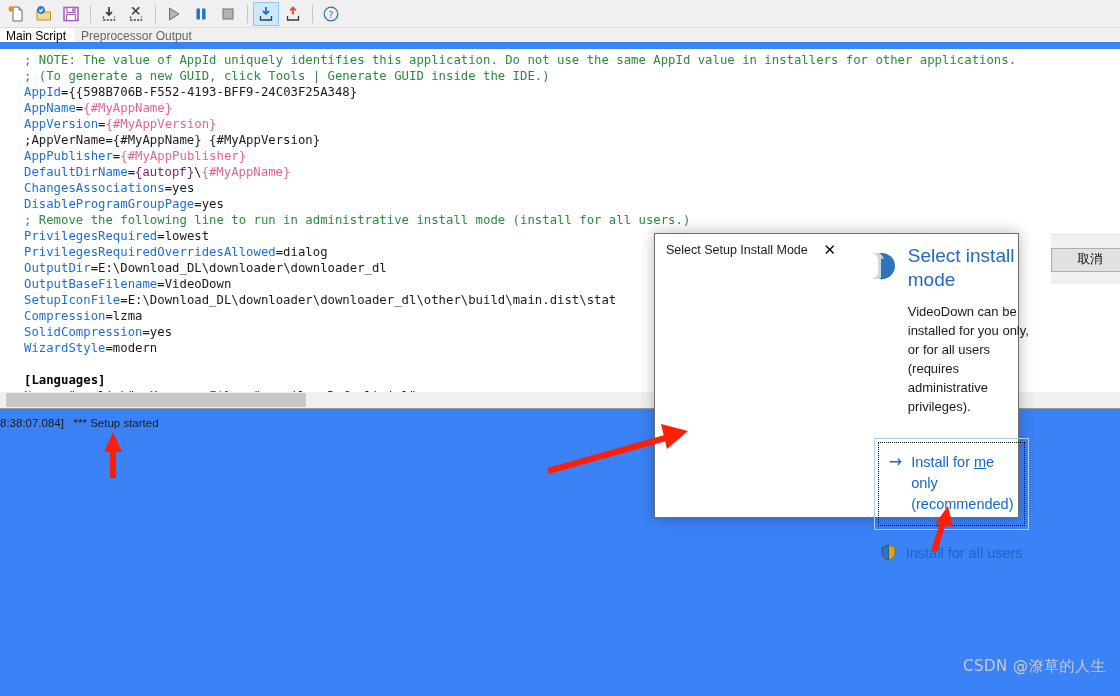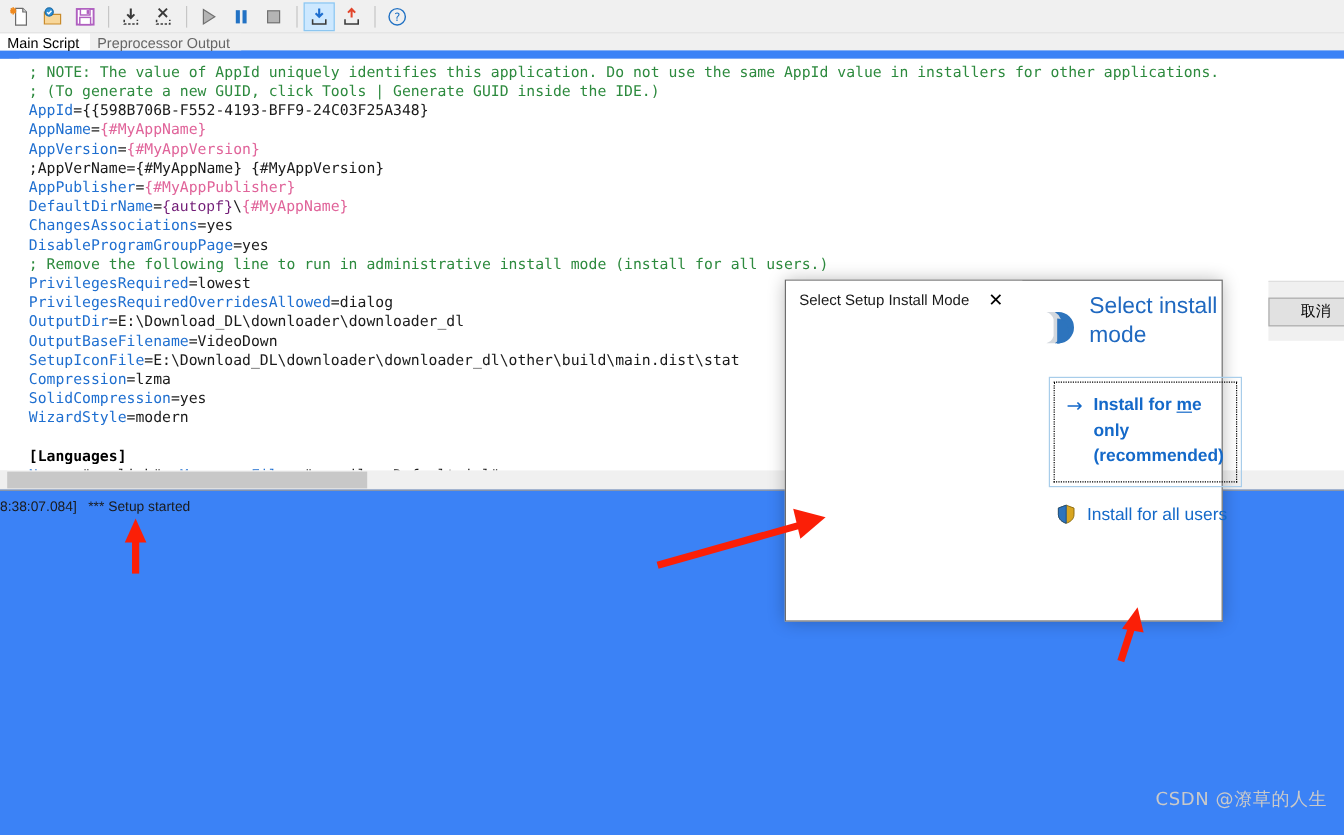--- a/index.html
+++ b/index.html
@@ -94,36 +94,36 @@
     height:31px; display:flex; align-items:center;
     padding-left:11px; font-size:12.5px; color:#1a1a1a;
     background:#ffffff; flex:0 0 auto;
   }
   .dlg-title .txt { flex:1 1 auto; }
   .dlg-close {
     width:44px; height:30px; display:flex; align-items:center; justify-content:center;
     font-size:15px; color:#000; font-family:"DejaVu Sans", sans-serif;
   }
   .dlg-body { flex:1 1 auto; padding: 6px 16px 0 16px; position:relative; }
-  .dlg-head { display:flex; align-items:flex-end; }
+  .dlg-head { display:flex; align-items:center; }
   .dlg-logo { width:34px; height:36px; margin-right:6px; margin-top:2px; flex:0 0 auto; }
   .dlg-h1 {
     color:#2069c0; font-size:19px; line-height:24px; padding-top:4px;
     font-family:"Liberation Sans", sans-serif;
   }
   .dlg-desc {
     margin-top: 10px; margin-left: 40px; font-size:13px; color:#1a1a1a;
     line-height:19px; max-width:300px;
   }
   .opt-box {
     margin: 22px 6px 0 6px; border:1px solid #a8cdea; padding:3px;
   }
   .opt-inner { border:1px dotted #000; padding: 9px 10px 10px 10px; display:flex; align-items:flex-start;}
   .opt-arrow { color:#1469c9; font-size:16px; margin-right:9px; line-height:19px; font-family:"DejaVu Sans", sans-serif;}
-  .opt-label { color:#1469c9; font-size:14.5px; line-height:21px;font-weight:bold; }
+  .opt-label { color:#1469c9; font-size:14.5px; line-height:21px; }
   .opt-label u { text-decoration: underline; }
   .opt2 { margin: 14px 6px 0 12px; display:flex; align-items:center; }
   .shield { width:17px; height:17px; margin-right:9px; flex:0 0 auto;}
   .opt2-label { color:#1469c9; font-size:14.5px; }
   .dlg-footer {
     flex:0 0 auto; height:50px; background:#f0f0f0; border-top:1px solid #dfdfdf;
     display:flex; align-items:center; justify-content:flex-end; padding-right:14px;
   }
   .btn-cancel {
     width:79px; height:24px; background:#e1e1e1; border:1px solid #adadad;
@@ -250,20 +250,21 @@
       <div class="dlg-head">
         <span class="dlg-logo">
           <svg width="34" height="36" viewBox="0 0 34 36">
             <path d="M4 4 h8 a13 13 0 0 1 0 26 h-8 a9 9 0 0 0 6 -6 v-14 a9 9 0 0 0 -6 -6 z" fill="#d3d8de"></path>
             <path d="M11 4 h3 a13 13 0 0 1 0 26 h-3 a11 11 0 0 0 4.5 -5 a14 14 0 0 0 0 -16 a11 11 0 0 0 -4.5 -5 z" fill="#2d74bd"></path>
             <path d="M13 9.5 a 9.5 10.5 0 0 1 0 21 z" fill="#2d74bd"></path>
           </svg>
         </span>
         <div class="dlg-h1">Select install mode</div>
       </div>
+      <div class="dlg-desc">VideoDown can be installed for you only, or for all users (requires administrative privileges).</div>
 
       <div class="opt-box">
         <div class="opt-inner">
           <span class="opt-arrow">→</span>
           <span class="opt-label">
             <span>Install for </span><u>m</u><span>e only</span><br>
             <span>(recommended)</span>
           </span>
         </div>
       </div>

